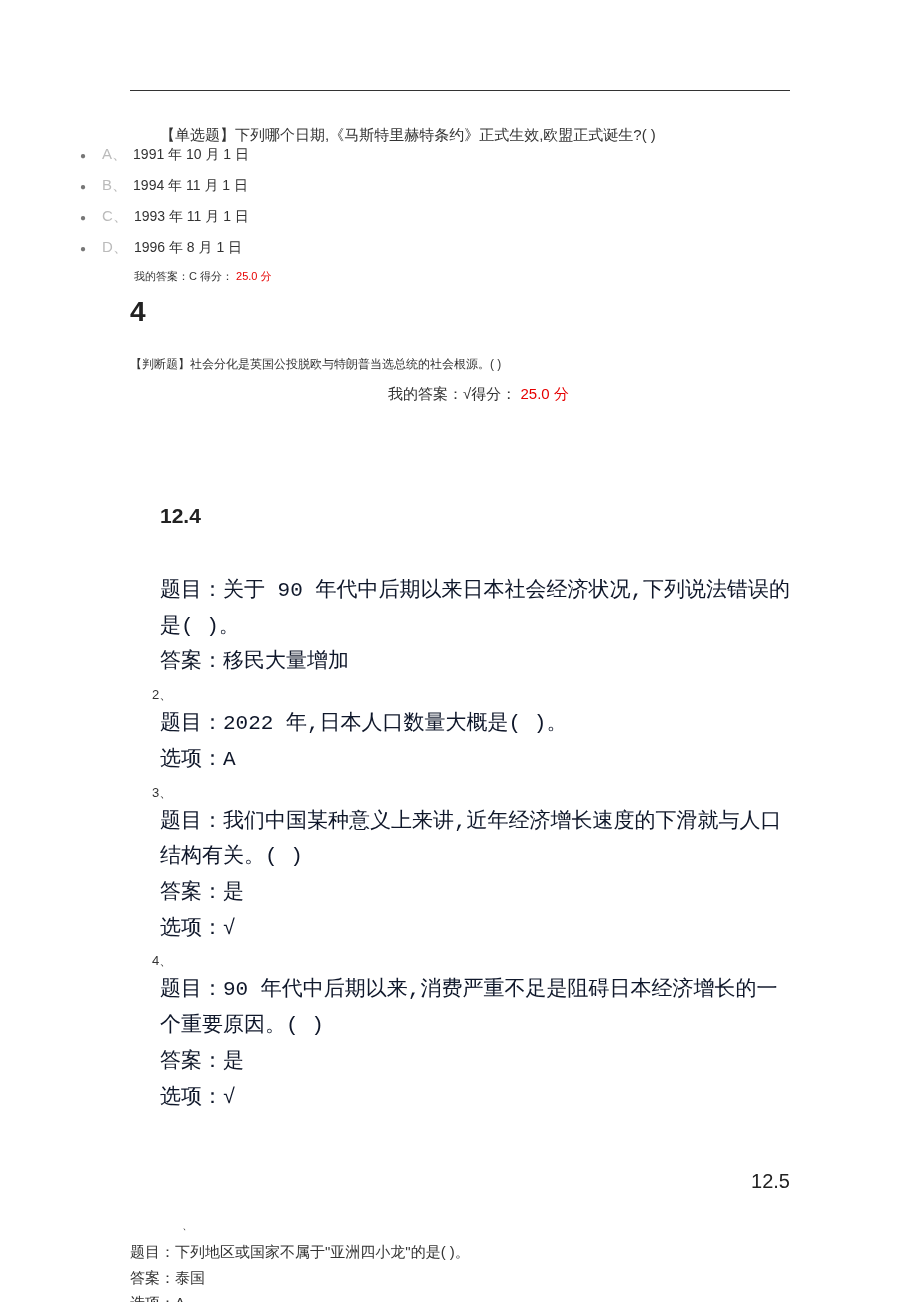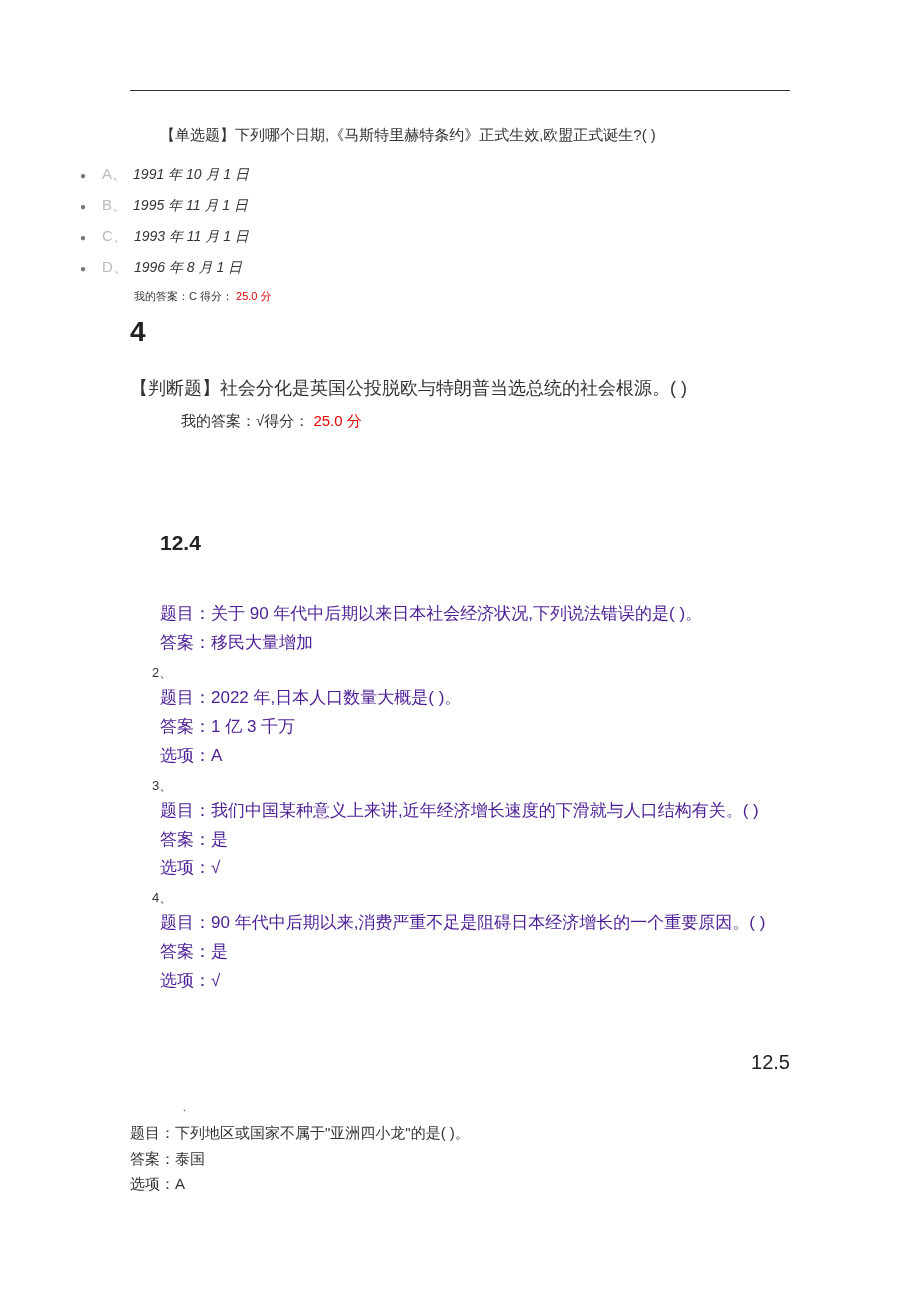--- a/index.html
+++ b/index.html
@@ -16,21 +16,21 @@
     .page {
       padding: 0 130px 0 130px;
     }
     .top-line {
       border-top: 1px solid #333;
       margin: 30px 0 35px 0;
     }
     .question-stem {
       font-size: 15px;
       color: #333;
-      margin-bottom: 20px;
+      margin-bottom: 0;
       margin-left: 30px;
     }
     .option-list {
       list-style: none;
       margin-left: -50px;
     }
     .option-item {
       font-size: 14px;
       color: #555;
       margin-bottom: 12px;
@@ -42,21 +42,20 @@
       font-size: 10px;
       margin-right: 16px;
     }
     .option-letter {
       color: #bbb;
       font-size: 15px;
       margin-right: 6px;
     }
     .option-text {
       color: #333;
-      font-style: italic;
     }
     .my-answer {
       font-size: 11px;
       color: #333;
       margin-left: 4px;
       margin-top: 2px;
     }
     .score {
       color: #e60000;
     }
@@ -64,45 +63,47 @@
       color: #e60000;
     }
     .big-num {
       font-size: 28px;
       font-weight: bold;
       color: #222;
       margin-top: 12px;
       margin-bottom: 28px;
     }
     .judge-question {
-      font-size: 18px;
+      font-size: 12px;
       color: #333;
       margin-bottom: 12px;
     }
     .judge-answer {
       font-size: 15px;
       color: #333;
-      margin-left: 51px;
+      margin-left: 37px;
+      text-align: center;
     }
     .section-header {
       font-size: 21px;
       font-weight: bold;
       color: #222;
       margin-top: 100px;
       margin-bottom: 45px;
       margin-left: 30px;
     }
     .qa-block {
       margin-left: 30px;
       margin-bottom: 4px;
     }
     .qa-line {
-      font-size: 17px;
-      color: #4c1d95;
+      font-size: 21px;
+      color: #0f172a;
       line-height: 1.7;
+      font-family: Liberation Mono, monospace;
     }
     .qa-idx {
       font-size: 13px;
       color: #333;
       margin-left: 22px;
       line-height: 1.7;
     }
     .section-header-125 {
       font-size: 20px;
       font-weight: normal;
@@ -138,21 +139,21 @@
 
   <ul class="option-list">
     <li class="option-item">
       <span class="bullet">●</span>
       <span class="option-letter">A、</span>
       <span class="option-text">1991 年 10 月 1 日</span>
     </li>
     <li class="option-item">
       <span class="bullet">●</span>
       <span class="option-letter">B、</span>
-      <span class="option-text">1995 年 11 月 1 日</span>
+      <span class="option-text">1994 年 11 月 1 日</span>
     </li>
     <li class="option-item">
       <span class="bullet">●</span>
       <span class="option-letter">C、</span>
       <span class="option-text">1993 年 11 月 1 日</span>
     </li>
     <li class="option-item">
       <span class="bullet">●</span>
       <span class="option-letter">D、</span>
       <span class="option-text">1996 年 8 月 1 日</span>
@@ -175,21 +176,20 @@
 
   <div class="section-header">12.4</div>
 
   <div class="qa-block">
     <div class="qa-line">题目：关于 90 年代中后期以来日本社会经济状况,下列说法错误的是( )。</div>
     <div class="qa-line">答案：移民大量增加</div>
   </div>
   <div class="qa-idx">2、</div>
   <div class="qa-block">
     <div class="qa-line">题目：2022 年,日本人口数量大概是( )。</div>
-    <div class="qa-line">答案：1 亿 3 千万</div>
     <div class="qa-line">选项：A</div>
   </div>
   <div class="qa-idx">3、</div>
   <div class="qa-block">
     <div class="qa-line">题目：我们中国某种意义上来讲,近年经济增长速度的下滑就与人口结构有关。( )</div>
     <div class="qa-line">答案：是</div>
     <div class="qa-line">选项：√</div>
   </div>
   <div class="qa-idx">4、</div>
   <div class="qa-block">

